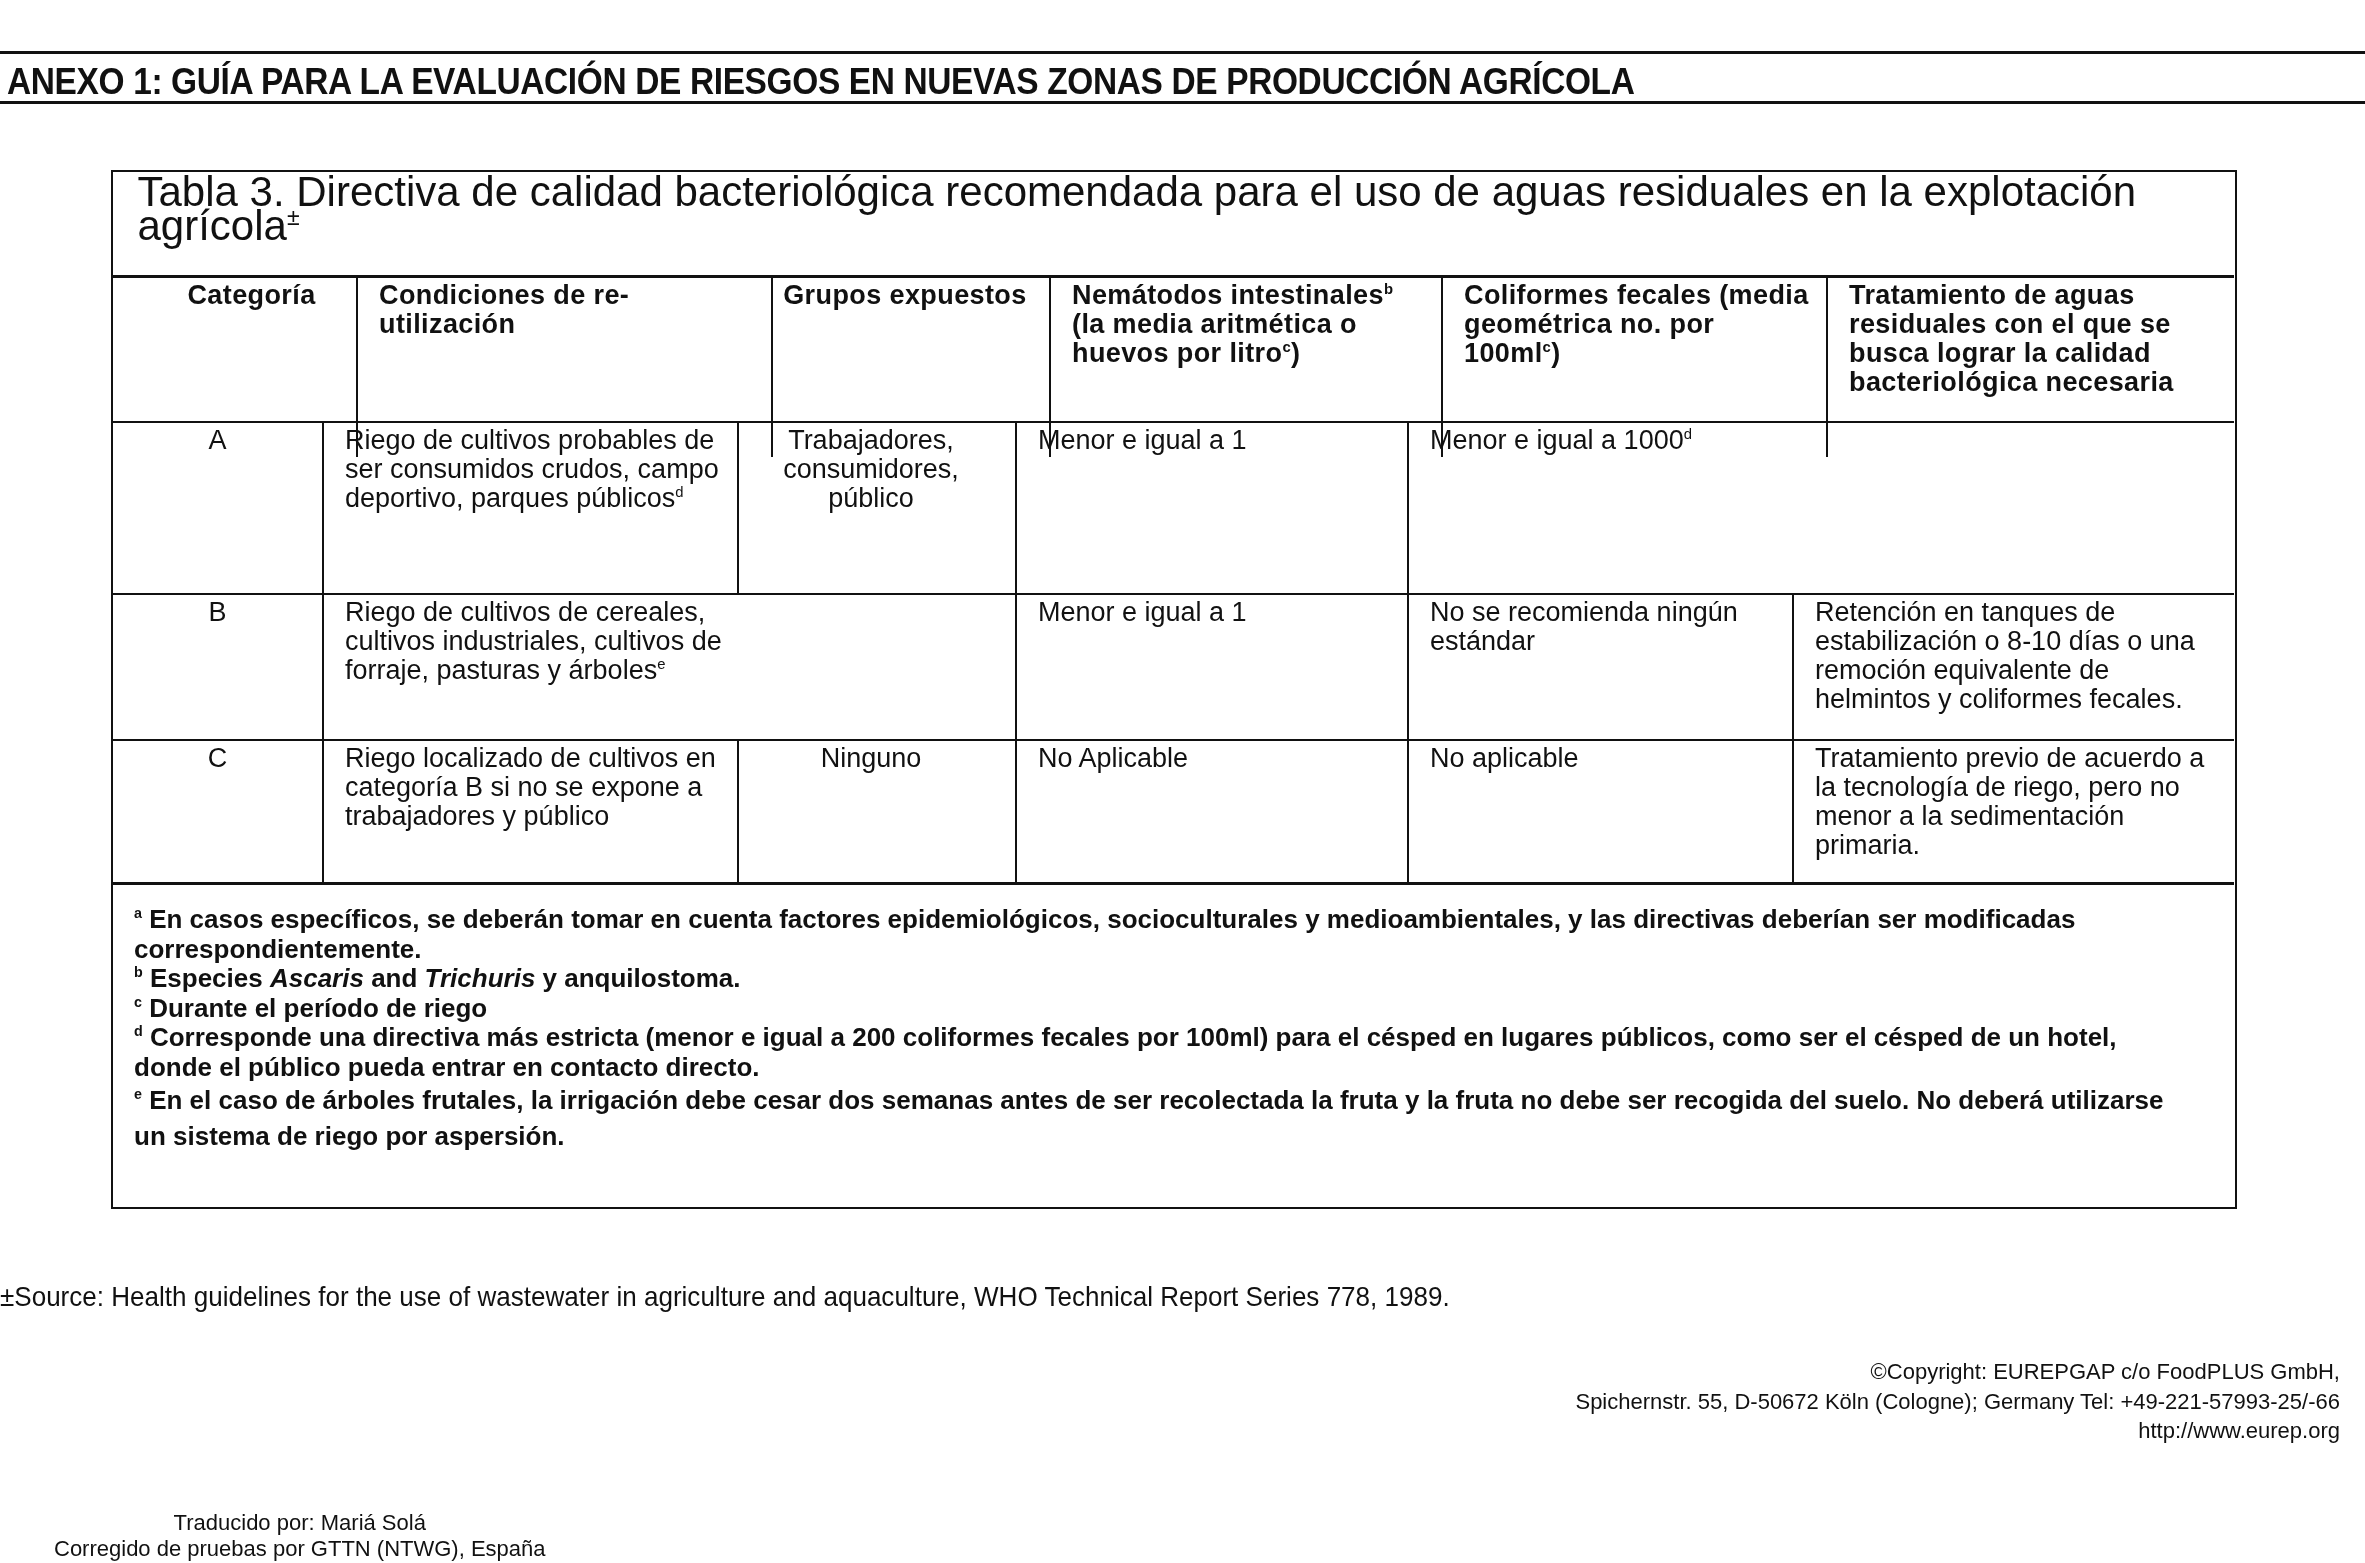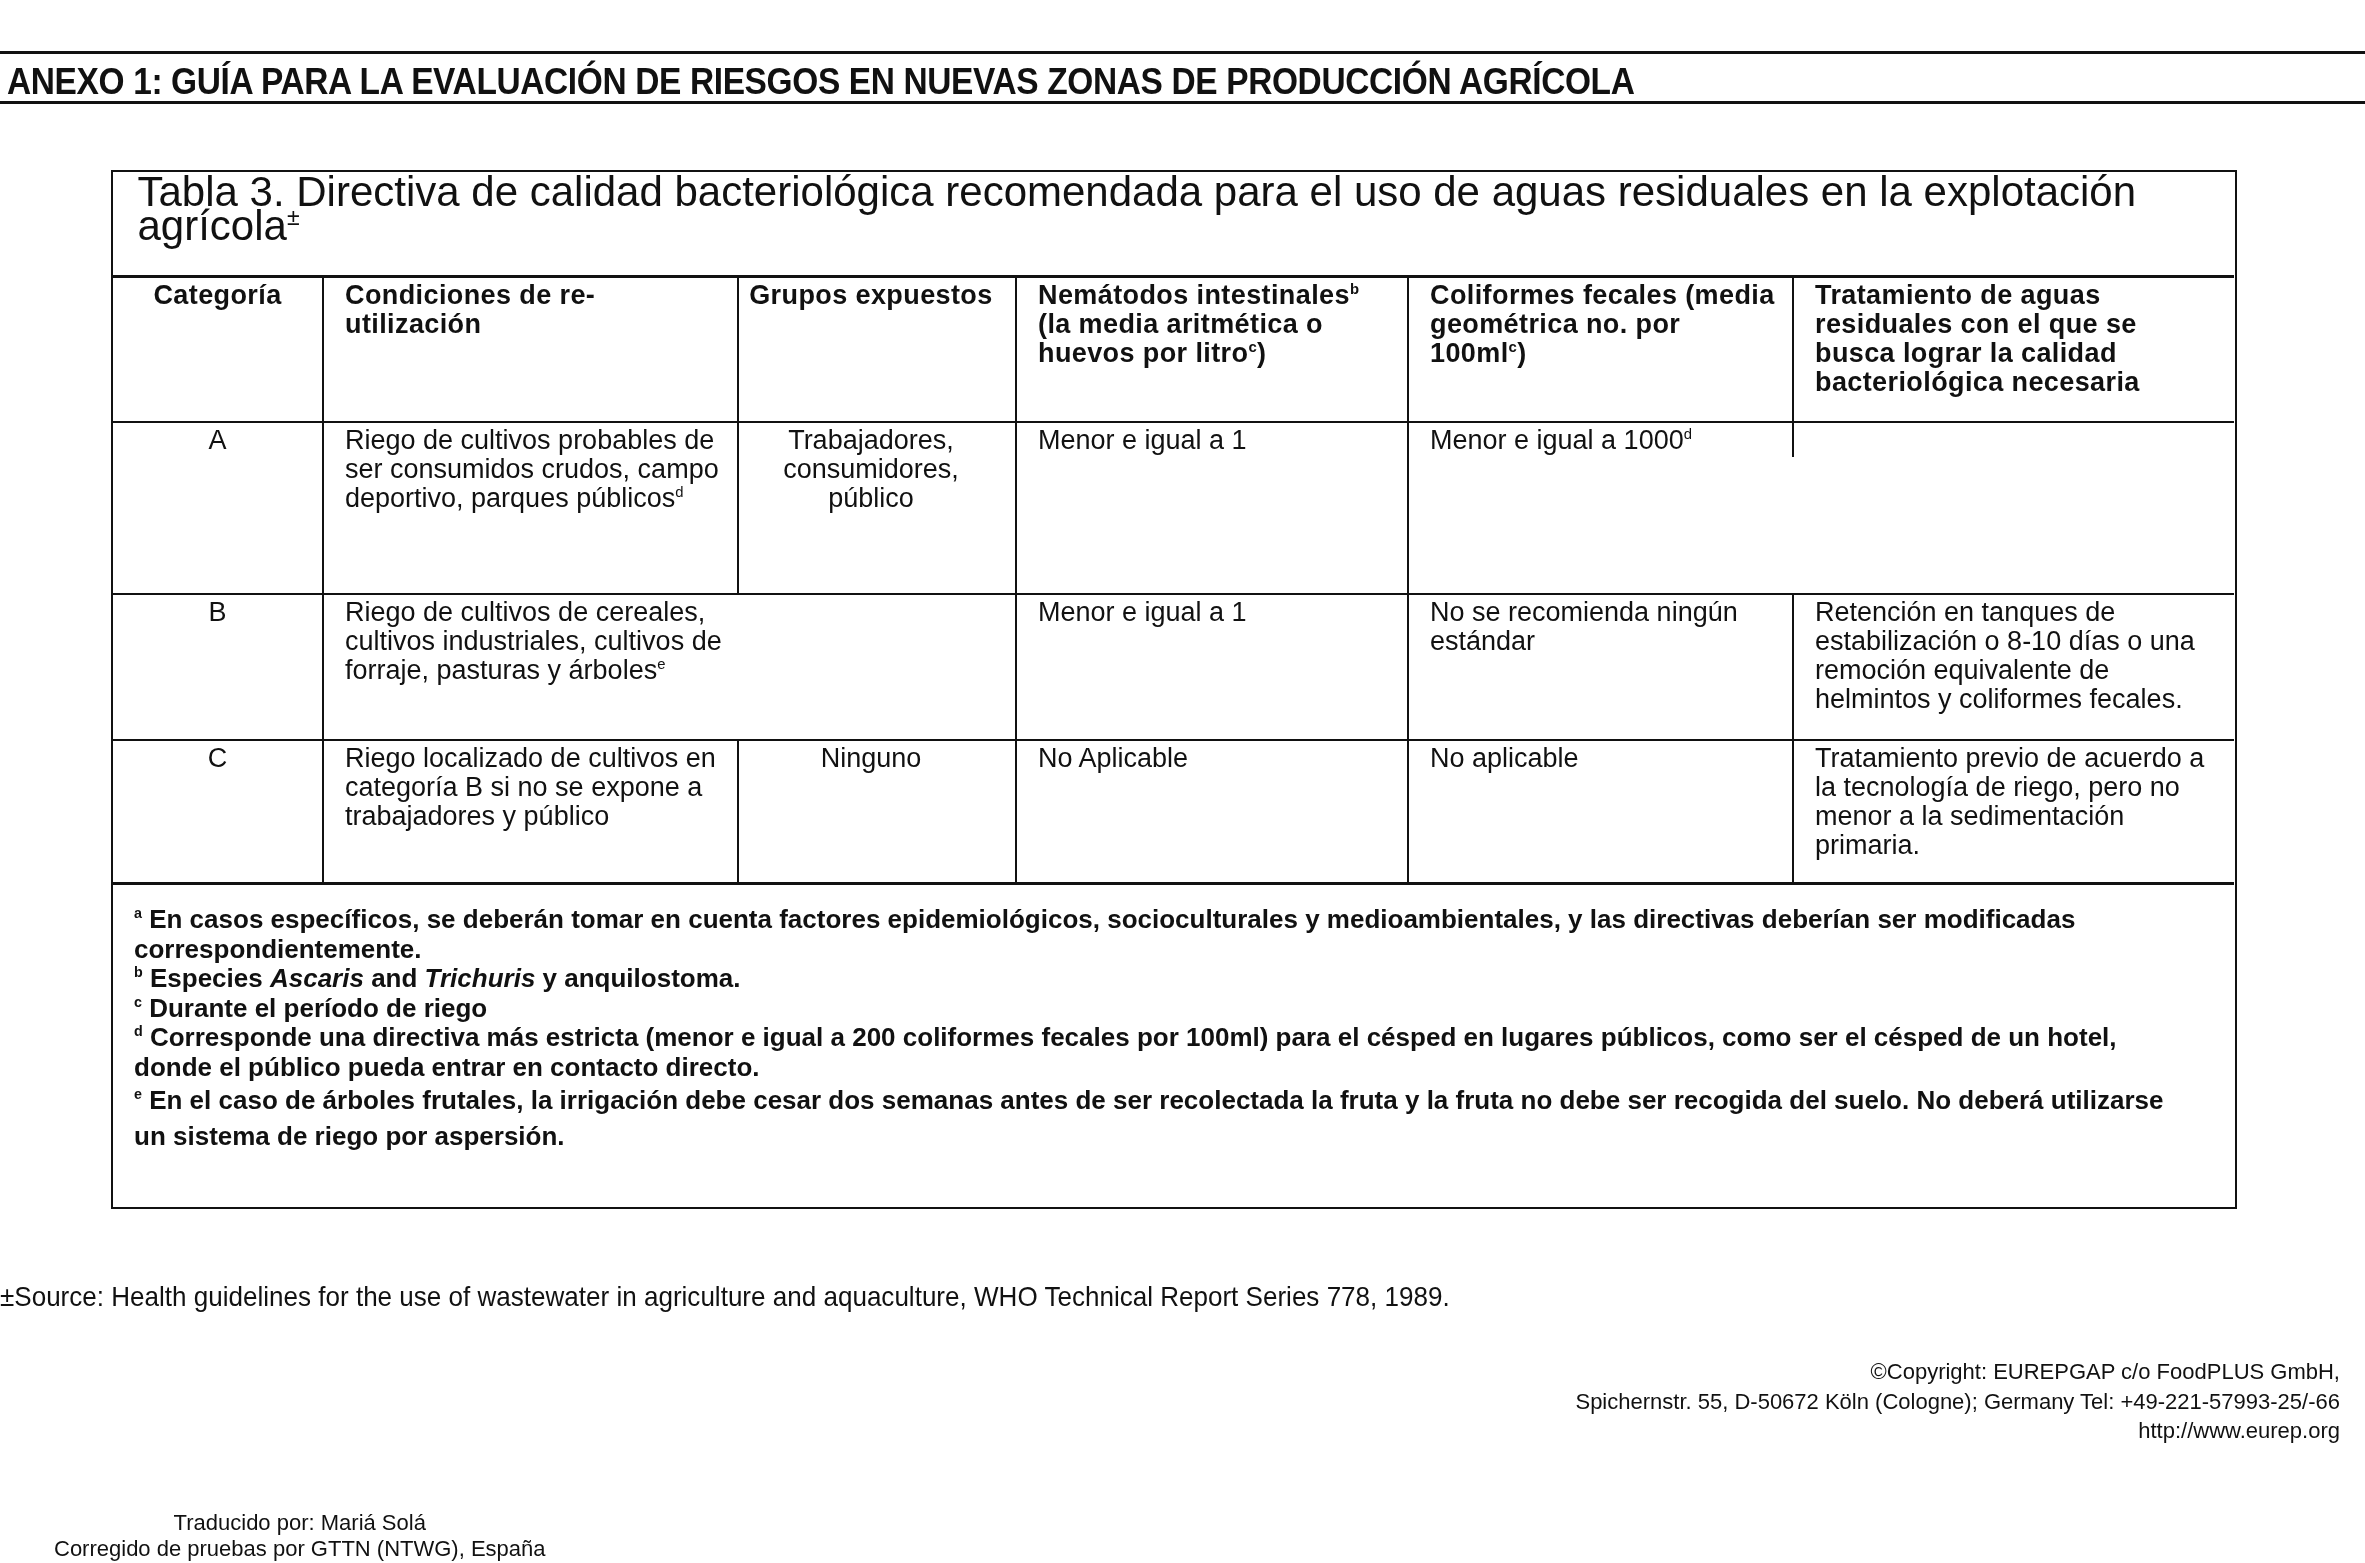--- a/index.html
+++ b/index.html
@@ -71,21 +71,21 @@
   <div class="banner-title">ANEXO 1:  GUÍA PARA LA EVALUACIÓN DE RIESGOS EN NUEVAS ZONAS DE PRODUCCIÓN AGRÍCOLA</div>
 </div>
 
 <div class="table-box">
   <div class="caption">
     <span>Tabla 3. Directiva de calidad bacteriológica recomendada para el uso de aguas residuales en la explotación agrícola</span><sup>±</sup>
   </div>
 
   <div class="grid">
 
-    <div class="row hdr" style="top:0; height:179px;">
+    <div class="row hdr" style="top:0; height:179px;margin-left:34px;">
       <div class="cell c1 center">Categoría</div>
       <div class="cell c2 sep">Condiciones de re-utilización</div>
       <div class="cell c3 sep center">Grupos expuestos</div>
       <div class="cell c4 sep"><span>Nemátodos intestinales</span><sup>b</sup><span> (la media aritmética o huevos por litro</span><sup>c</sup><span>)</span></div>
       <div class="cell c5 sep"><span>Coliformes fecales (media geométrica no. por 100ml</span><sup>c</sup><span>)</span></div>
       <div class="cell c6 sep">Tratamiento de aguas residuales con el que se busca lograr la calidad bacteriológica necesaria</div>
     </div>
 
     <div class="row" style="top:143px; height:172px;">
       <div class="cell c1 center">A</div>

